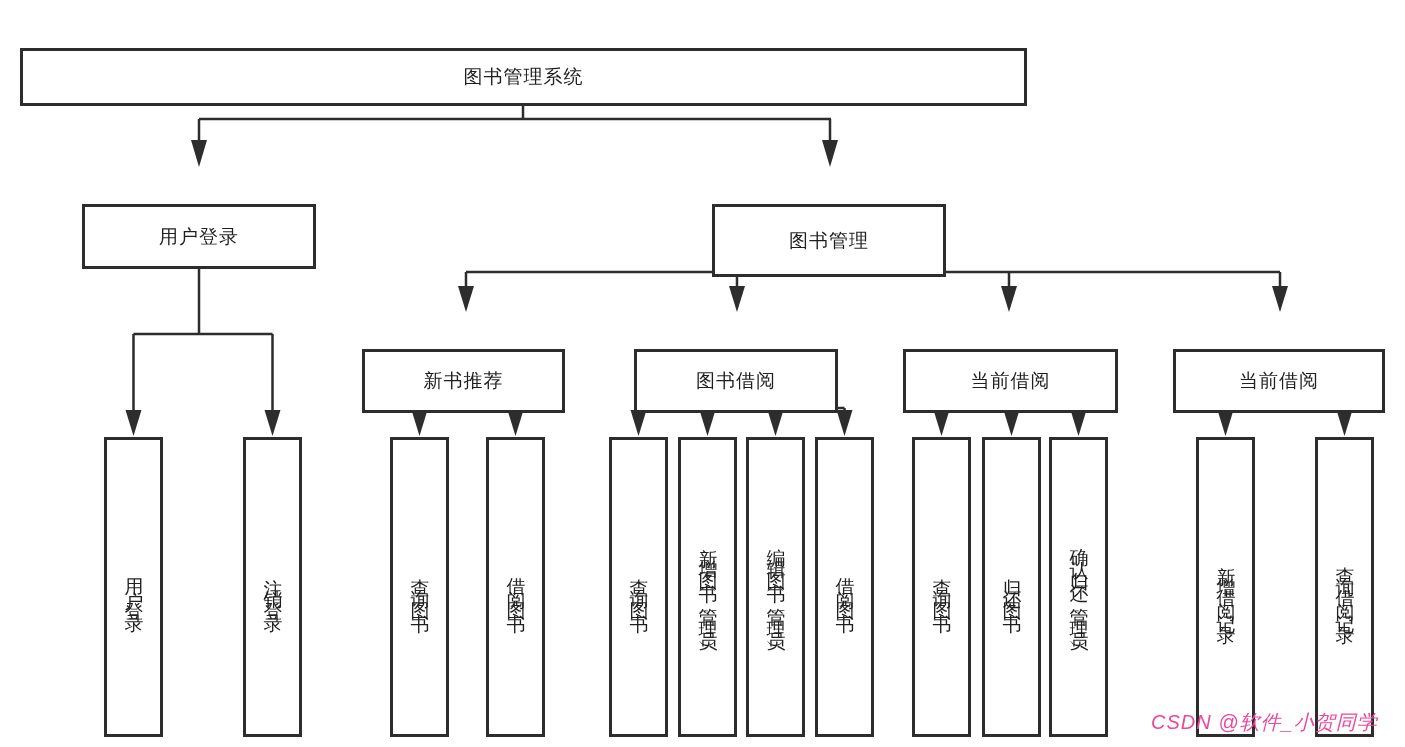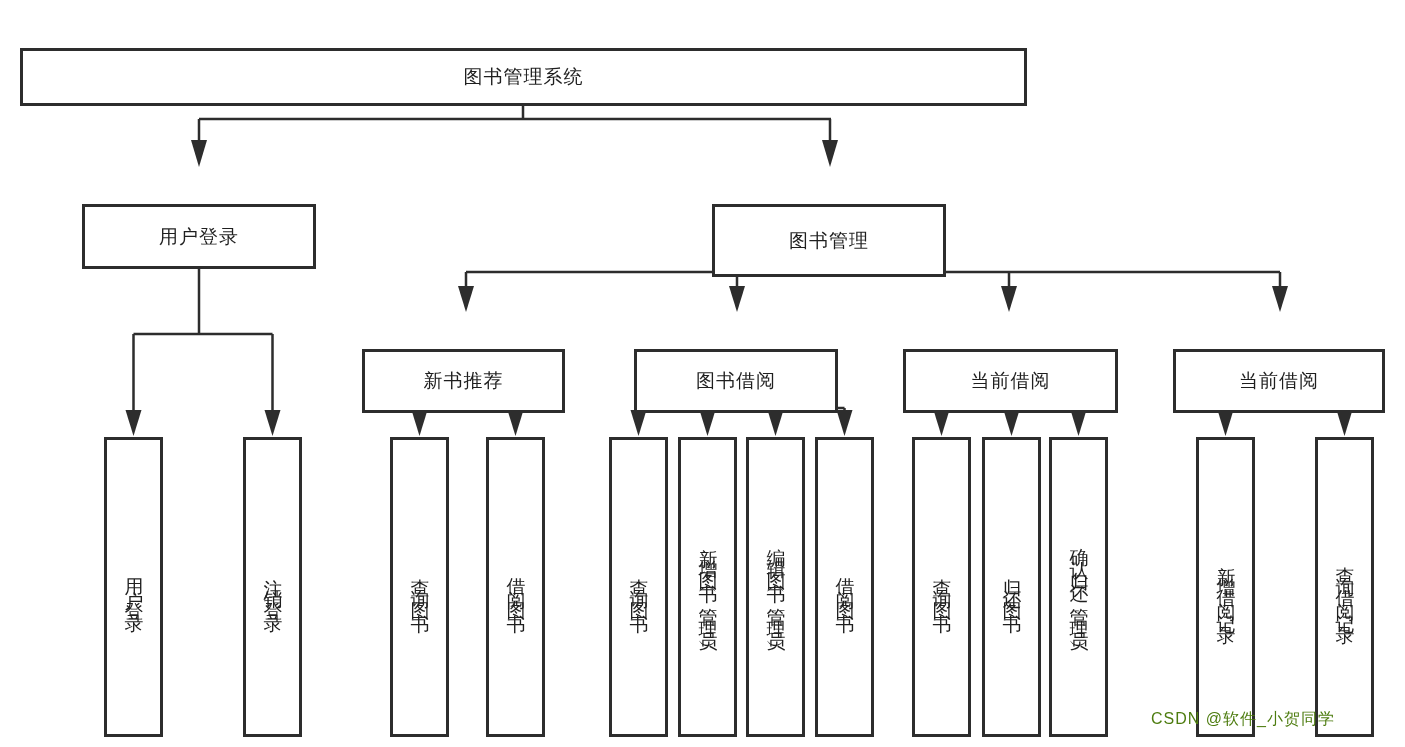--- a/index.html
+++ b/index.html
@@ -33,25 +33,26 @@
     position: absolute;
     left: 0; top: 0;
     width: 1405px; height: 747px;
   }
   svg.connectors path { stroke: #2d2d2d; stroke-width: 2.5; fill: none; }
   svg.connectors polygon { fill: #2d2d2d; stroke: none; }
   .watermark {
     position: absolute;
     left: 1151px;
     top: 709px;
-    font-size: 16px;
-    color: #4d7c0f;
+    font-size: 20px;
+    color: #ec4899;
     letter-spacing: 1px;
     z-index: 5;
     white-space: nowrap;
+    font-style: italic;
   }
 </style>
 </head>
 <body>
 
 <div class="stage">
 
   <svg class="connectors" viewBox="0 0 1405 747">
     <g>
       <path d="M523,70 L523,119 M199,119 L831,119 M199,119 L199,146 M830,119 L830,146"></path>

